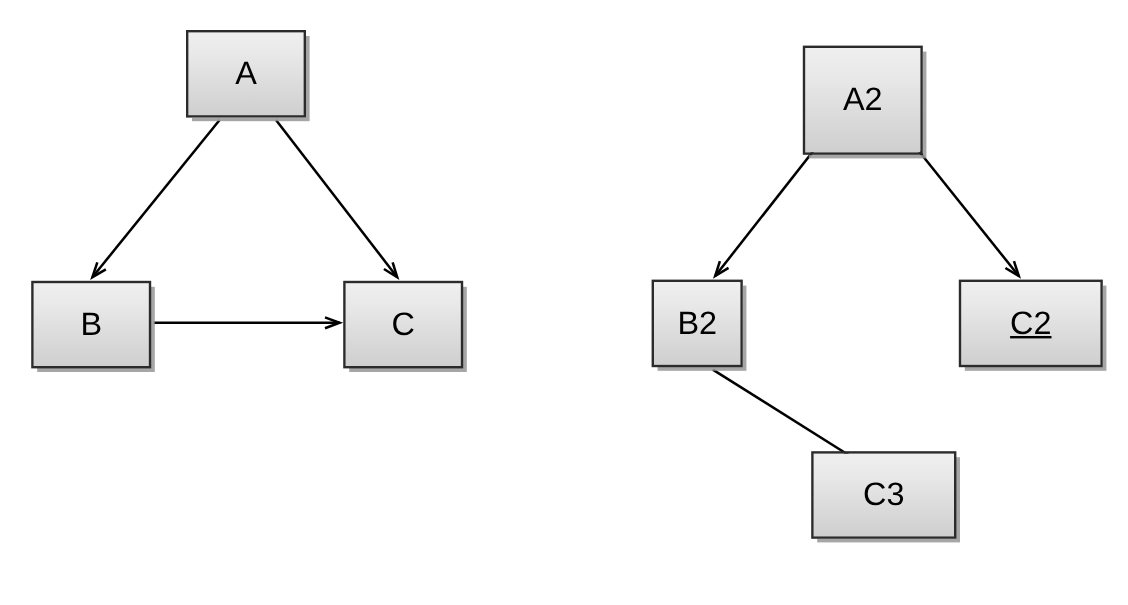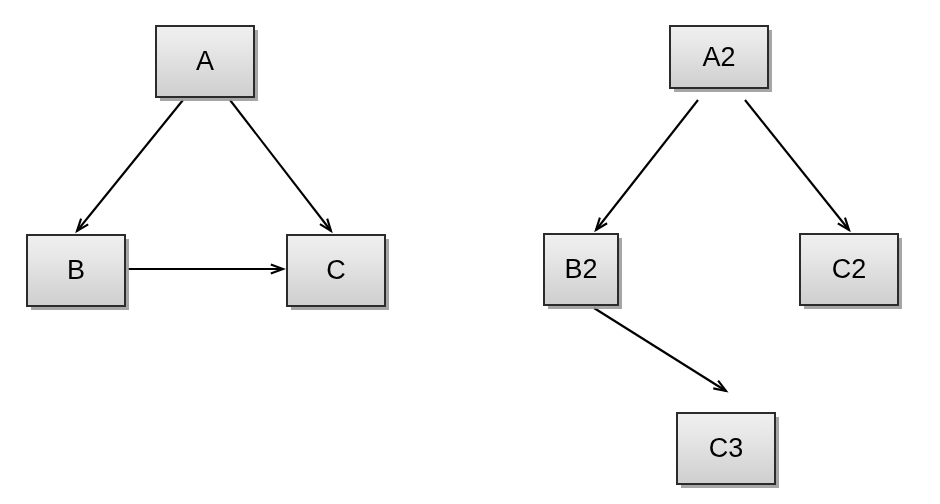--- a/index.html
+++ b/index.html
@@ -97,29 +97,29 @@
   </div>
 
   <div class="node" style="left: 26px; top: 234px; width: 100px; height: 73px;">
     <span class="node-label">B</span>
   </div>
 
   <div class="node" style="left: 286px; top: 234px; width: 100px; height: 73px;">
     <span class="node-label">C</span>
   </div>
 
-  <div class="node" style="left: 669px; top: 25px; width: 100px; height: 64px;">
+  <div class="node" style="left: 669px; top: 38px; width: 100px; height: 91px;">
     <span class="node-label">A2</span>
   </div>
 
   <div class="node" style="left: 543px; top: 233px; width: 76px; height: 73px;">
     <span class="node-label">B2</span>
   </div>
 
-  <div class="node" style="left: 799px; top: 233px; width: 100px; height: 73px;">
+  <div class="node" style="left: 799px; top: 233px; width: 120px; height: 73px; text-decoration: underline;">
     <span class="node-label">C2</span>
   </div>
 
-  <div class="node" style="left: 676px; top: 412px; width: 100px; height: 73px;">
+  <div class="node" style="left: 676px; top: 376px; width: 121px; height: 73px;">
     <span class="node-label">C3</span>
   </div>
 
 </div>
 
 </body></html>

